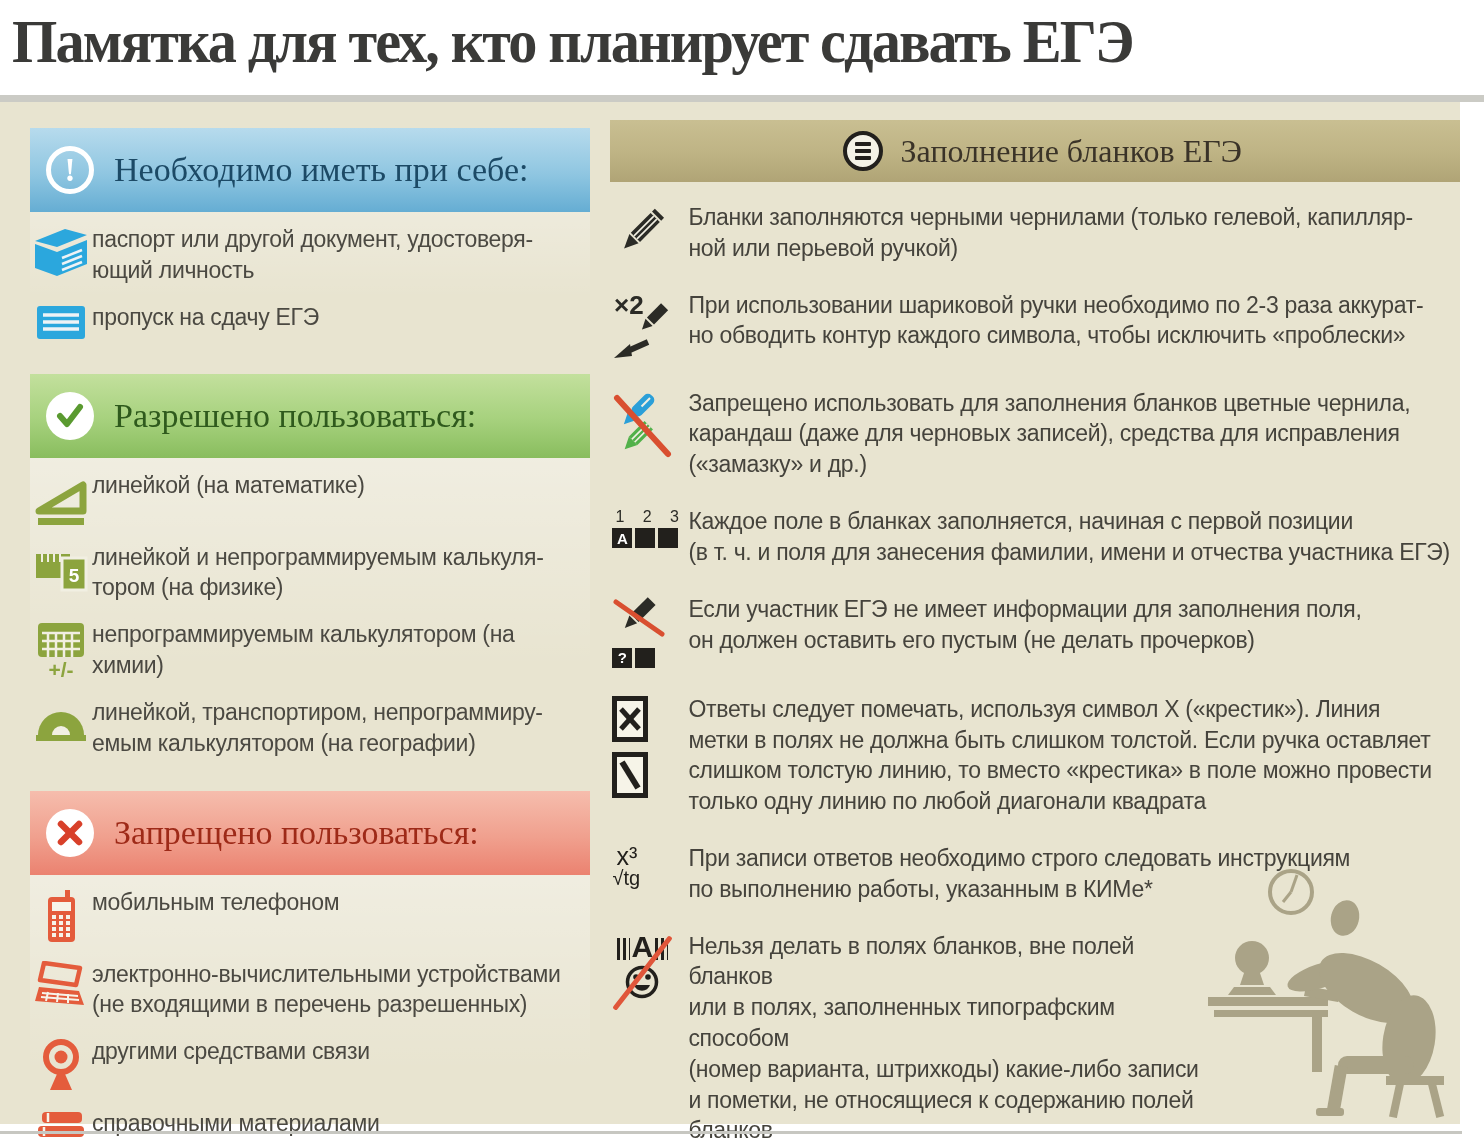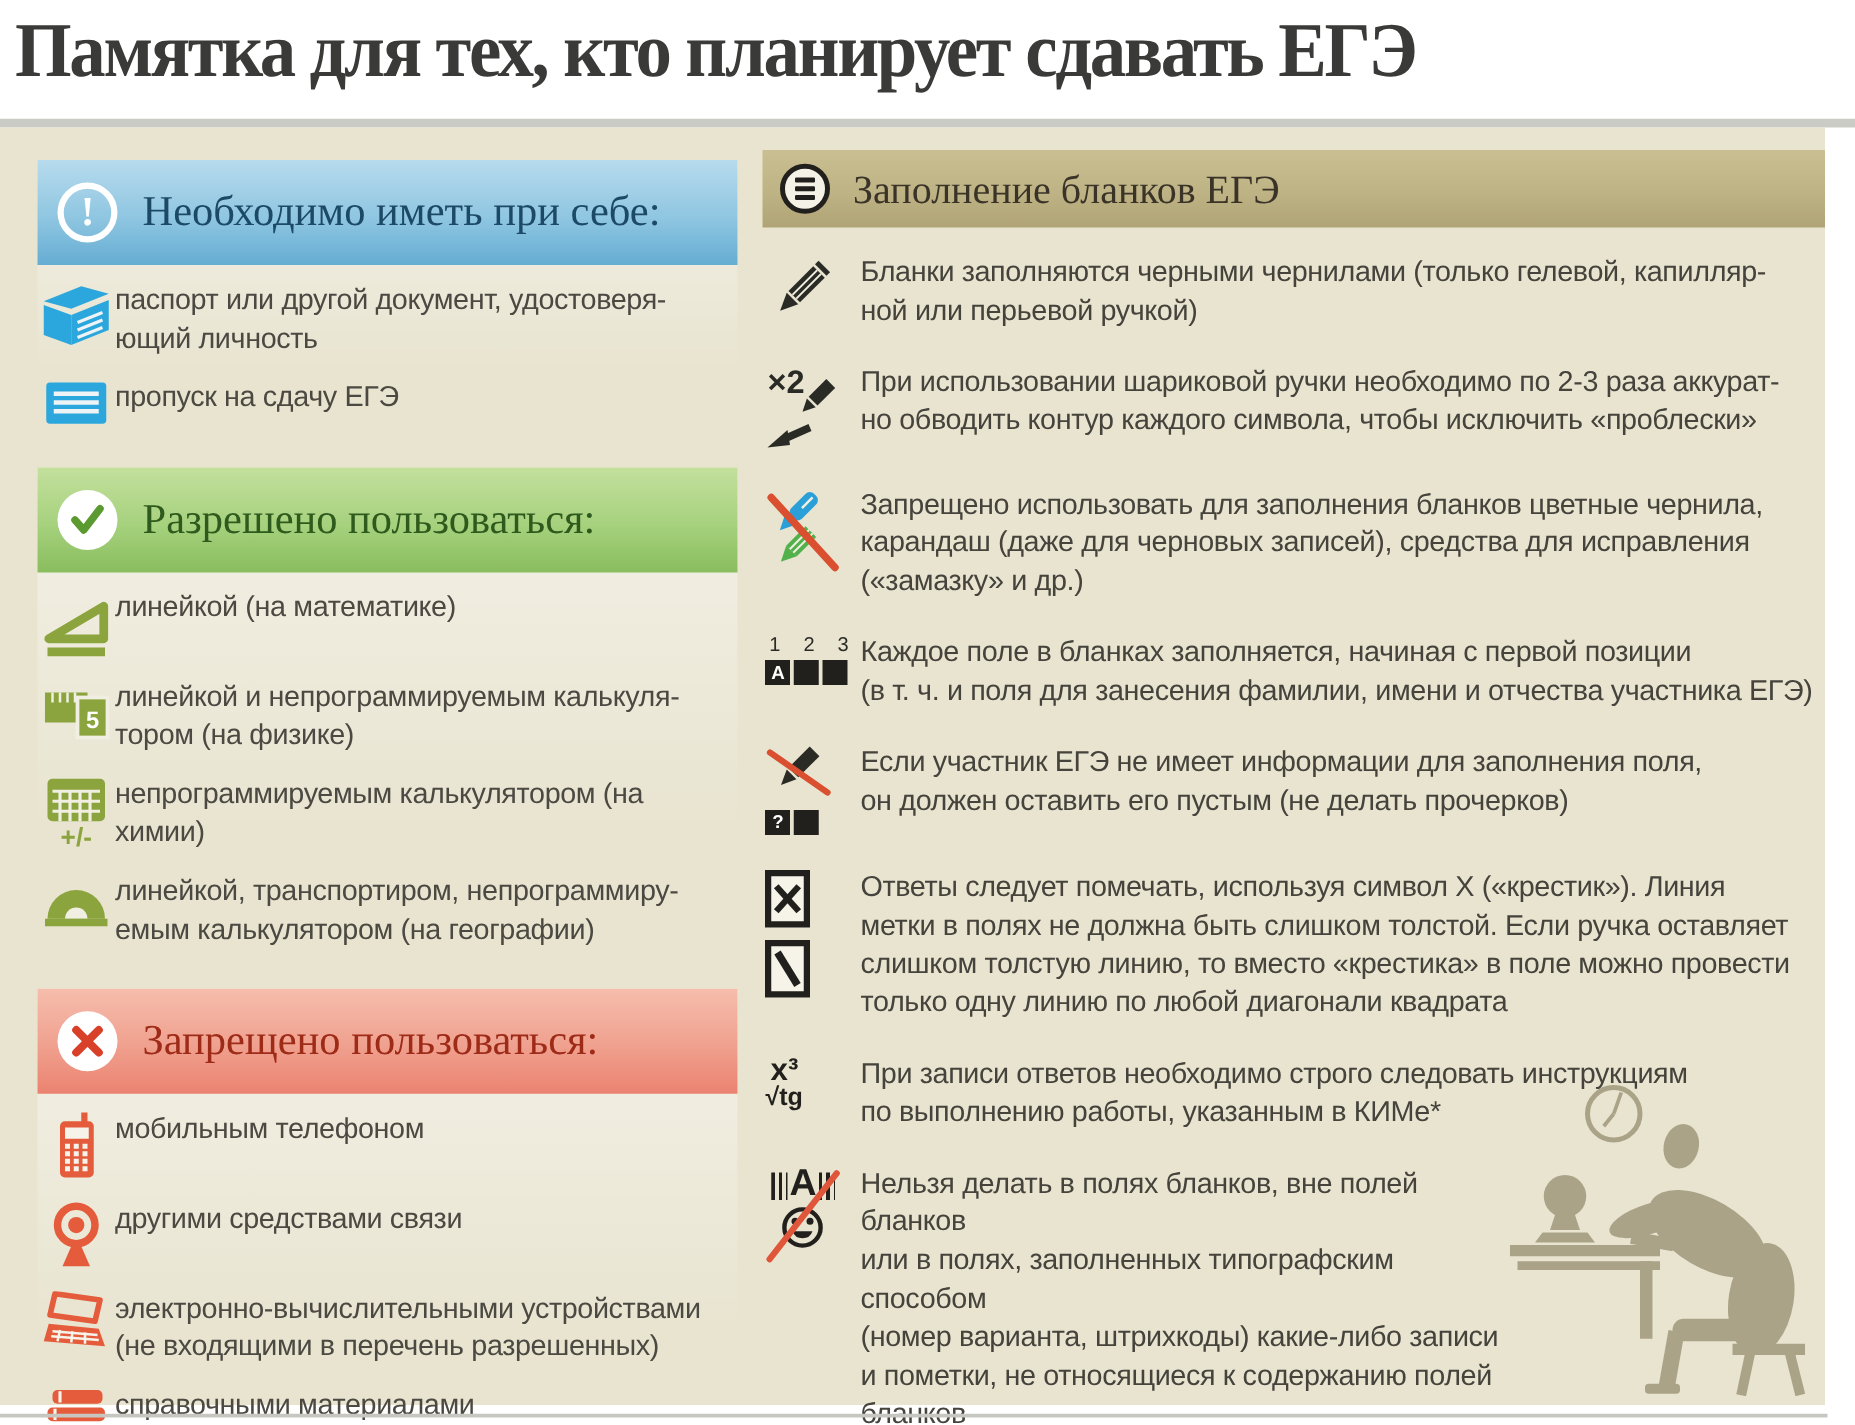--- a/index.html
+++ b/index.html
@@ -38,39 +38,39 @@
   
   .sec-body { padding:12px 0 6px; }
   .item { display:flex; margin-bottom:16px; }
   .item .ic { width:62px; flex:none; display:flex; justify-content:center; padding-top:2px; }
   .tx { flex:1; white-space:pre-line; font-size:23px; line-height:1.34; color:#4b4942;
         letter-spacing:-0.3px; }
 
   
   .rhdr { display:flex; align-items:center; gap:18px; height:62px; padding-left:14px;
     background:linear-gradient(180deg,#c9bf92 0%,#beb384 55%,#b0a476 100%);
-    font-family:"Liberation Serif", serif; font-size:32px; color:#3a3328; margin-bottom:20px; }
+    font-family:"Liberation Serif", serif; font-size:32px; color:#3a3328; margin-bottom:20px;justify-content:center; }
   .list-circ { width:40px; height:40px; border-radius:50%; background:#f4f2e6;
     border:4px solid #22201c; flex:none; display:flex; flex-direction:column;
     align-items:center; justify-content:center; gap:3px; }
   .list-circ i { display:block; width:16px; height:4px; background:#22201c; border-radius:1px; }
 
   .ritem { display:flex; margin-bottom:26px; }
   .ritem .ric { width:78px; flex:none; display:flex; flex-direction:column;
     align-items:flex-start; padding:2px 0 0 2px; }
   .rtx { white-space:pre-line; font-size:23px; line-height:1.34; color:#45433c;
     letter-spacing:-0.3px; max-width:772px; }
   .narrow { max-width:520px; }
   .fp-nums { font-weight:normal; font-size:16px; color:#2b2b26; letter-spacing:7px; margin-left:3px; }
   .fp-row { display:flex; gap:3px; margin-top:2px; }
   .cell { width:20px; height:20px; background:#22201c; display:flex; align-items:center;
     justify-content:center; color:#fff; font-weight:bold; font-size:15px; }
   .mark-box { width:36px; height:46px; border:5px solid #22201c; background:#f6f4e8;
     display:flex; align-items:center; justify-content:center; margin-bottom:10px; }
-  .math-ic { font-weight:bold; color:#22201c; line-height:.95; }
+  .math-ic { font-weight:normal; color:#22201c; line-height:.95; }
   .math-ic .m1 { display:block; font-size:25px; margin-left:4px; }
   .math-ic .m2 { display:block; font-size:20px; }
   .nm { position:relative; width:60px; display:flex; flex-direction:column; align-items:center; }
   .nm-row { display:flex; align-items:flex-end; gap:2px; }
   .bars { display:inline-block; width:13px; height:22px;
     background:repeating-linear-gradient(90deg,#22201c 0 3px, transparent 3px 6px); }
   .nm-a { font-weight:bold; font-size:30px; line-height:.9; color:#22201c; }
   .nm-slash { position:absolute; left:28px; top:-6px; width:5px; height:92px;
     background:#e0563a; transform:rotate(38deg); border-radius:2px; }
 
@@ -216,45 +216,45 @@
                   <rect x="18" y="44" width="4" height="4"></rect>
                     <rect x="25" y="44" width="4" height="4"></rect>
                     <rect x="32" y="44" width="4" height="4"></rect>
                 </g>
               </svg>
             </span>
             <span class="tx">мобильным телефоном</span>
           </div>
           <div class="item">
             <span class="ic">
-              <svg width="54" height="54" viewBox="0 0 54 54">
-                <circle cx="27" cy="19" r="15" fill="none" stroke="#e45c3c" stroke-width="6"></circle>
-                <circle cx="27" cy="19" r="6.5" fill="#e45c3c"></circle>
-                <polygon points="23,36 31,36 38,52 16,52" fill="#e45c3c"></polygon>
-              </svg>
-            </span>
-            <span class="tx">другими средствами связи</span>
-          </div>
-          <div class="item">
-            <span class="ic">
               <svg width="54" height="48" viewBox="0 0 54 48">
                 <polygon points="10,2 46,7 42,24 6,19" fill="none" stroke="#e45c3c" stroke-width="4.5" stroke-linejoin="round"></polygon>
                 <polygon points="5,26 45,30 50,44 1,40" fill="#e45c3c"></polygon>
                 <line x1="8" y1="32" x2="44" y2="35" stroke="#f6f4ea" stroke-width="2"></line>
                 <line x1="7" y1="36" x2="45" y2="39" stroke="#f6f4ea" stroke-width="2"></line>
                 <line x1="14" y1="31" x2="12" y2="40" stroke="#f6f4ea" stroke-width="2"></line>
                 <line x1="24" y1="32" x2="23" y2="41" stroke="#f6f4ea" stroke-width="2"></line>
                 <line x1="34" y1="33" x2="34" y2="42" stroke="#f6f4ea" stroke-width="2"></line>
               </svg>
             </span>
             <span class="tx">электронно-вычислительными устройствами
 (не входящими в перечень разрешенных)</span>
           </div>
           <div class="item">
             <span class="ic">
+              <svg width="54" height="54" viewBox="0 0 54 54">
+                <circle cx="27" cy="19" r="15" fill="none" stroke="#e45c3c" stroke-width="6"></circle>
+                <circle cx="27" cy="19" r="6.5" fill="#e45c3c"></circle>
+                <polygon points="23,36 31,36 38,52 16,52" fill="#e45c3c"></polygon>
+              </svg>
+            </span>
+            <span class="tx">другими средствами связи</span>
+          </div>
+          <div class="item">
+            <span class="ic">
               <svg width="54" height="48" viewBox="0 0 54 48">
                 <rect x="8" y="2" width="40" height="11" rx="4" fill="#e45c3c"></rect>
                 <rect x="4" y="16" width="46" height="11" rx="4" fill="#e45c3c"></rect>
                 <rect x="8" y="30" width="42" height="11" rx="4" fill="#e45c3c"></rect>
                 <line x1="14" y1="3" x2="14" y2="12" stroke="#f6f4ea" stroke-width="2.5"></line>
                 <line x1="10" y1="17" x2="10" y2="26" stroke="#f6f4ea" stroke-width="2.5"></line>
                 <line x1="14" y1="31" x2="14" y2="40" stroke="#f6f4ea" stroke-width="2.5"></line>
               </svg>
             </span>
             <span class="tx">справочными материалами</span>

